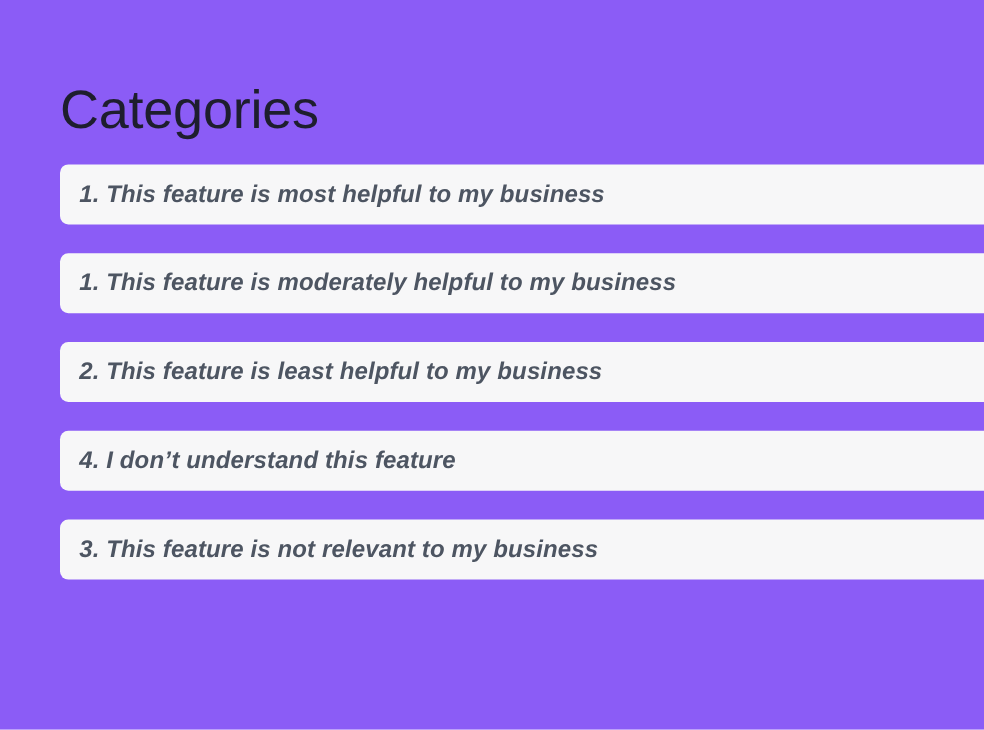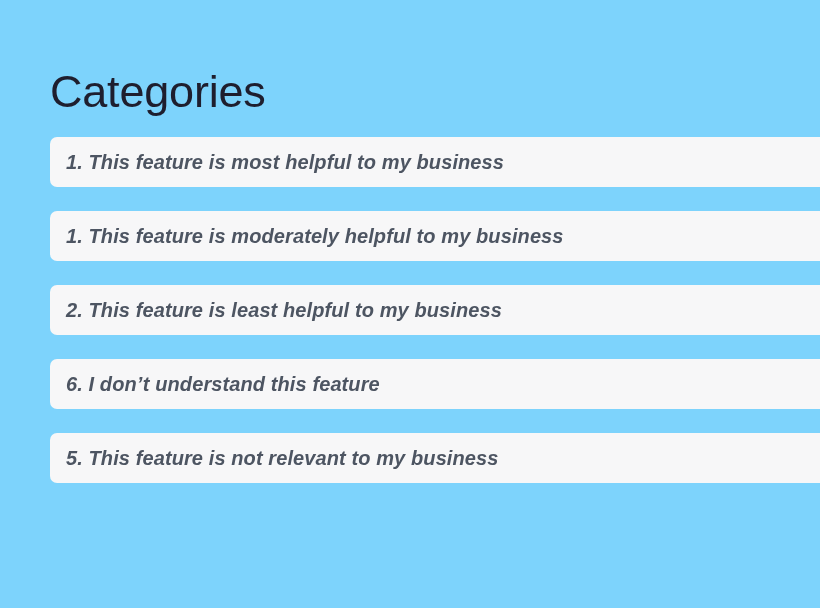--- a/index.html
+++ b/index.html
@@ -12,21 +12,21 @@
     background: #ffffff;
     font-family: "Liberation Sans", "DejaVu Sans", sans-serif;
     overflow: hidden;
     position: relative;
   }
   .page {
     position: absolute;
     inset: 0;
     width: 820px;
     height: 608px;
-    background: #7dd3fc;
+    background: #8b5cf6;
   }
   .page-title {
     position: absolute;
     left: 50px;
     top: 38px;
     font-size: 45px;
     font-weight: 400;
     line-height: 1.08;
     letter-spacing: -0.2px;
     color: #1e1e2e;
@@ -82,21 +82,21 @@
 
     <div class="category-item">
       <span class="category-label">1. This feature is moderately helpful to my business</span>
     </div>
 
     <div class="category-item">
       <span class="category-label">2. This feature is least helpful to my business</span>
     </div>
 
     <div class="category-item">
-      <span class="category-label">6. I don’t understand this feature</span>
+      <span class="category-label">4. I don’t understand this feature</span>
     </div>
 
     <div class="category-item">
-      <span class="category-label">5. This feature is not relevant to my business</span>
+      <span class="category-label">3. This feature is not relevant to my business</span>
     </div>
 
   </div>
 </div>
 
 </body></html>

